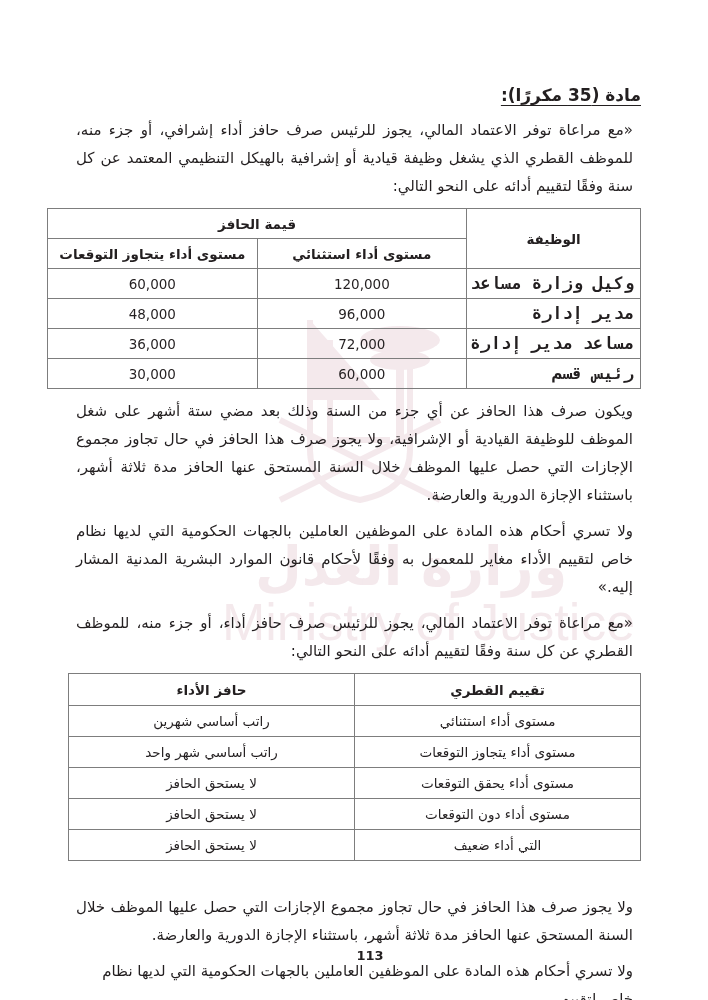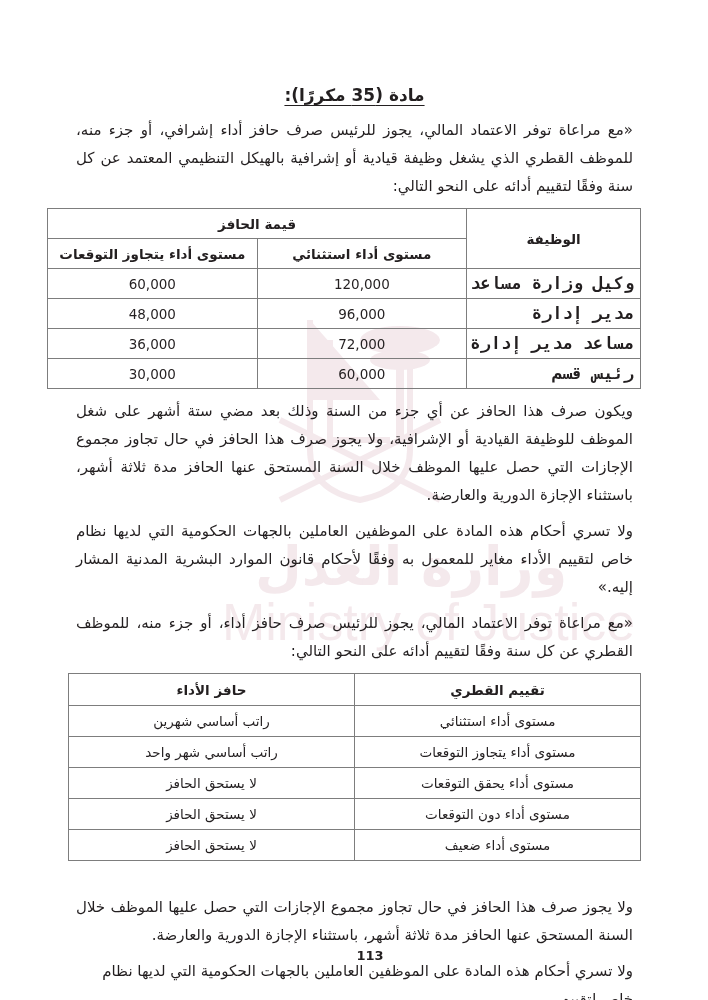--- a/index.html
+++ b/index.html
@@ -11,21 +11,21 @@
   .watermark { position: absolute; left: 0; top: 0; width: 639px; height: 1000px; pointer-events: none; z-index: 0; }
   .wm-text { position: absolute; color: #8a1538; opacity: 0.09; white-space: nowrap; direction: ltr; }
   .wm-ar { left: 255px; top: 535px; font-size: 54px; font-weight: bold; direction: rtl; }
   .wm-en { left: 222px; top: 592px; font-size: 52px; font-family: "Liberation Sans", sans-serif; }
   .wm-sub { left: 268px; top: 655px; font-size: 24px; font-family: "Liberation Sans", sans-serif; }
   .wm-emblem { position: absolute; left: 270px; top: 300px; width: 180px; height: 230px; opacity: 0.09; }
 
   .content { position: absolute; left: 68px; top: 82px; width: 573px; z-index: 1; direction: rtl; }
   .heading {
     font-weight: bold; font-size: 17px; text-decoration: underline; text-underline-offset: 4px;
-    line-height: 26px; margin: 0; text-align: center;
+    line-height: 26px; margin: 0; text-align: right;
   }
   .para { font-size: 15px; line-height: 28px; margin: 8px; text-align: justify; text-align-last: right; }
   .para.last { text-align: right; }
 
   table { border-collapse: collapse; direction: rtl; font-size: 13.5px; background: transparent; }
   td, th { border: 1.2px solid #7d7d7d; text-align: center; padding: 0; }
   .t1 { width: 594px; margin: 5px 0 0 -21px; }
   .t1 th { font-weight: bold; height: 29px; }
   .t1 td { height: 29px; }
   .t1 .job-col { width: 188px; text-align: center; }
@@ -130,21 +130,21 @@
         </tr>
         <tr>
           <td>مستوى أداء يحقق التوقعات</td>
           <td>لا يستحق الحافز</td>
         </tr>
         <tr>
           <td>مستوى أداء دون التوقعات</td>
           <td>لا يستحق الحافز</td>
         </tr>
         <tr>
-          <td>مستوى أداء ضعيف</td>
+          <td>التي أداء ضعيف</td>
           <td>لا يستحق الحافز</td>
         </tr>
       </tbody>
     </table>
 
     <div class="gap"></div>
     <p class="para">ولا يجوز صرف هذا الحافز في حال تجاوز مجموع الإجازات التي حصل عليها الموظف خلال السنة المستحق عنها الحافز مدة ثلاثة أشهر، باستثناء الإجازة الدورية والعارضة.</p>
     <p class="para last">ولا تسري أحكام هذه المادة على الموظفين العاملين بالجهات الحكومية التي لديها نظام خاص لتقييم</p>
   </section>
 </div>

